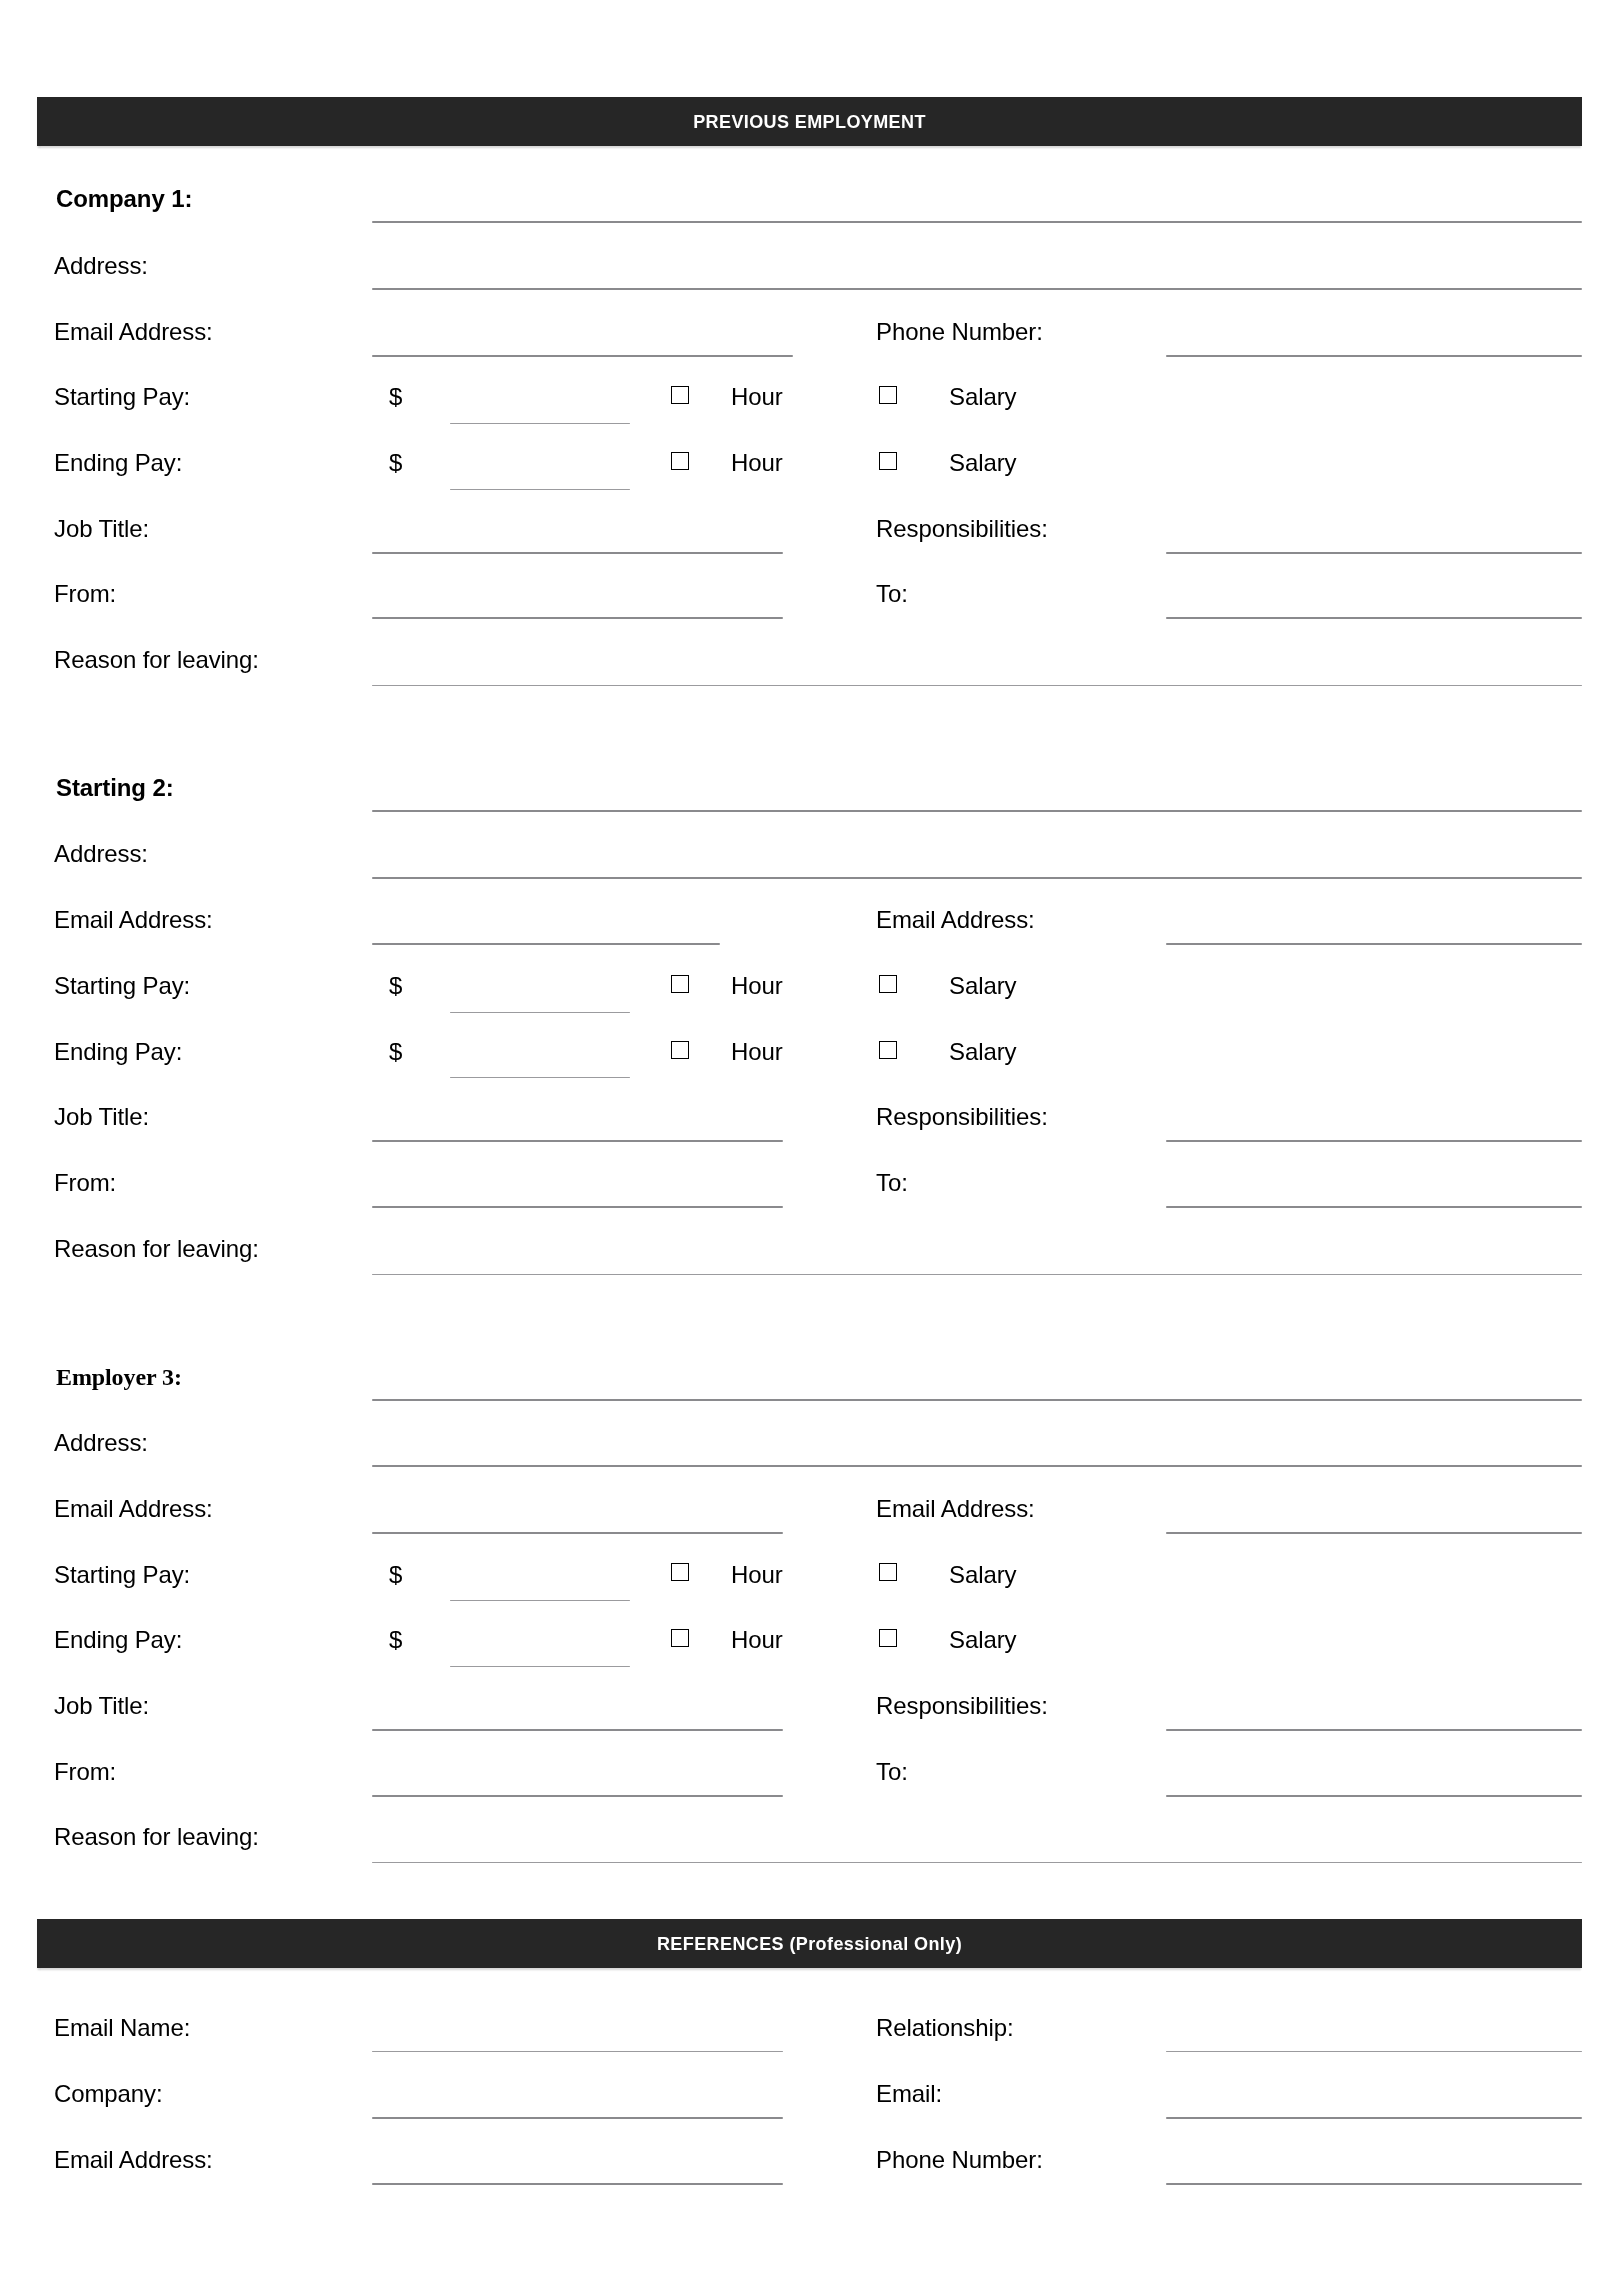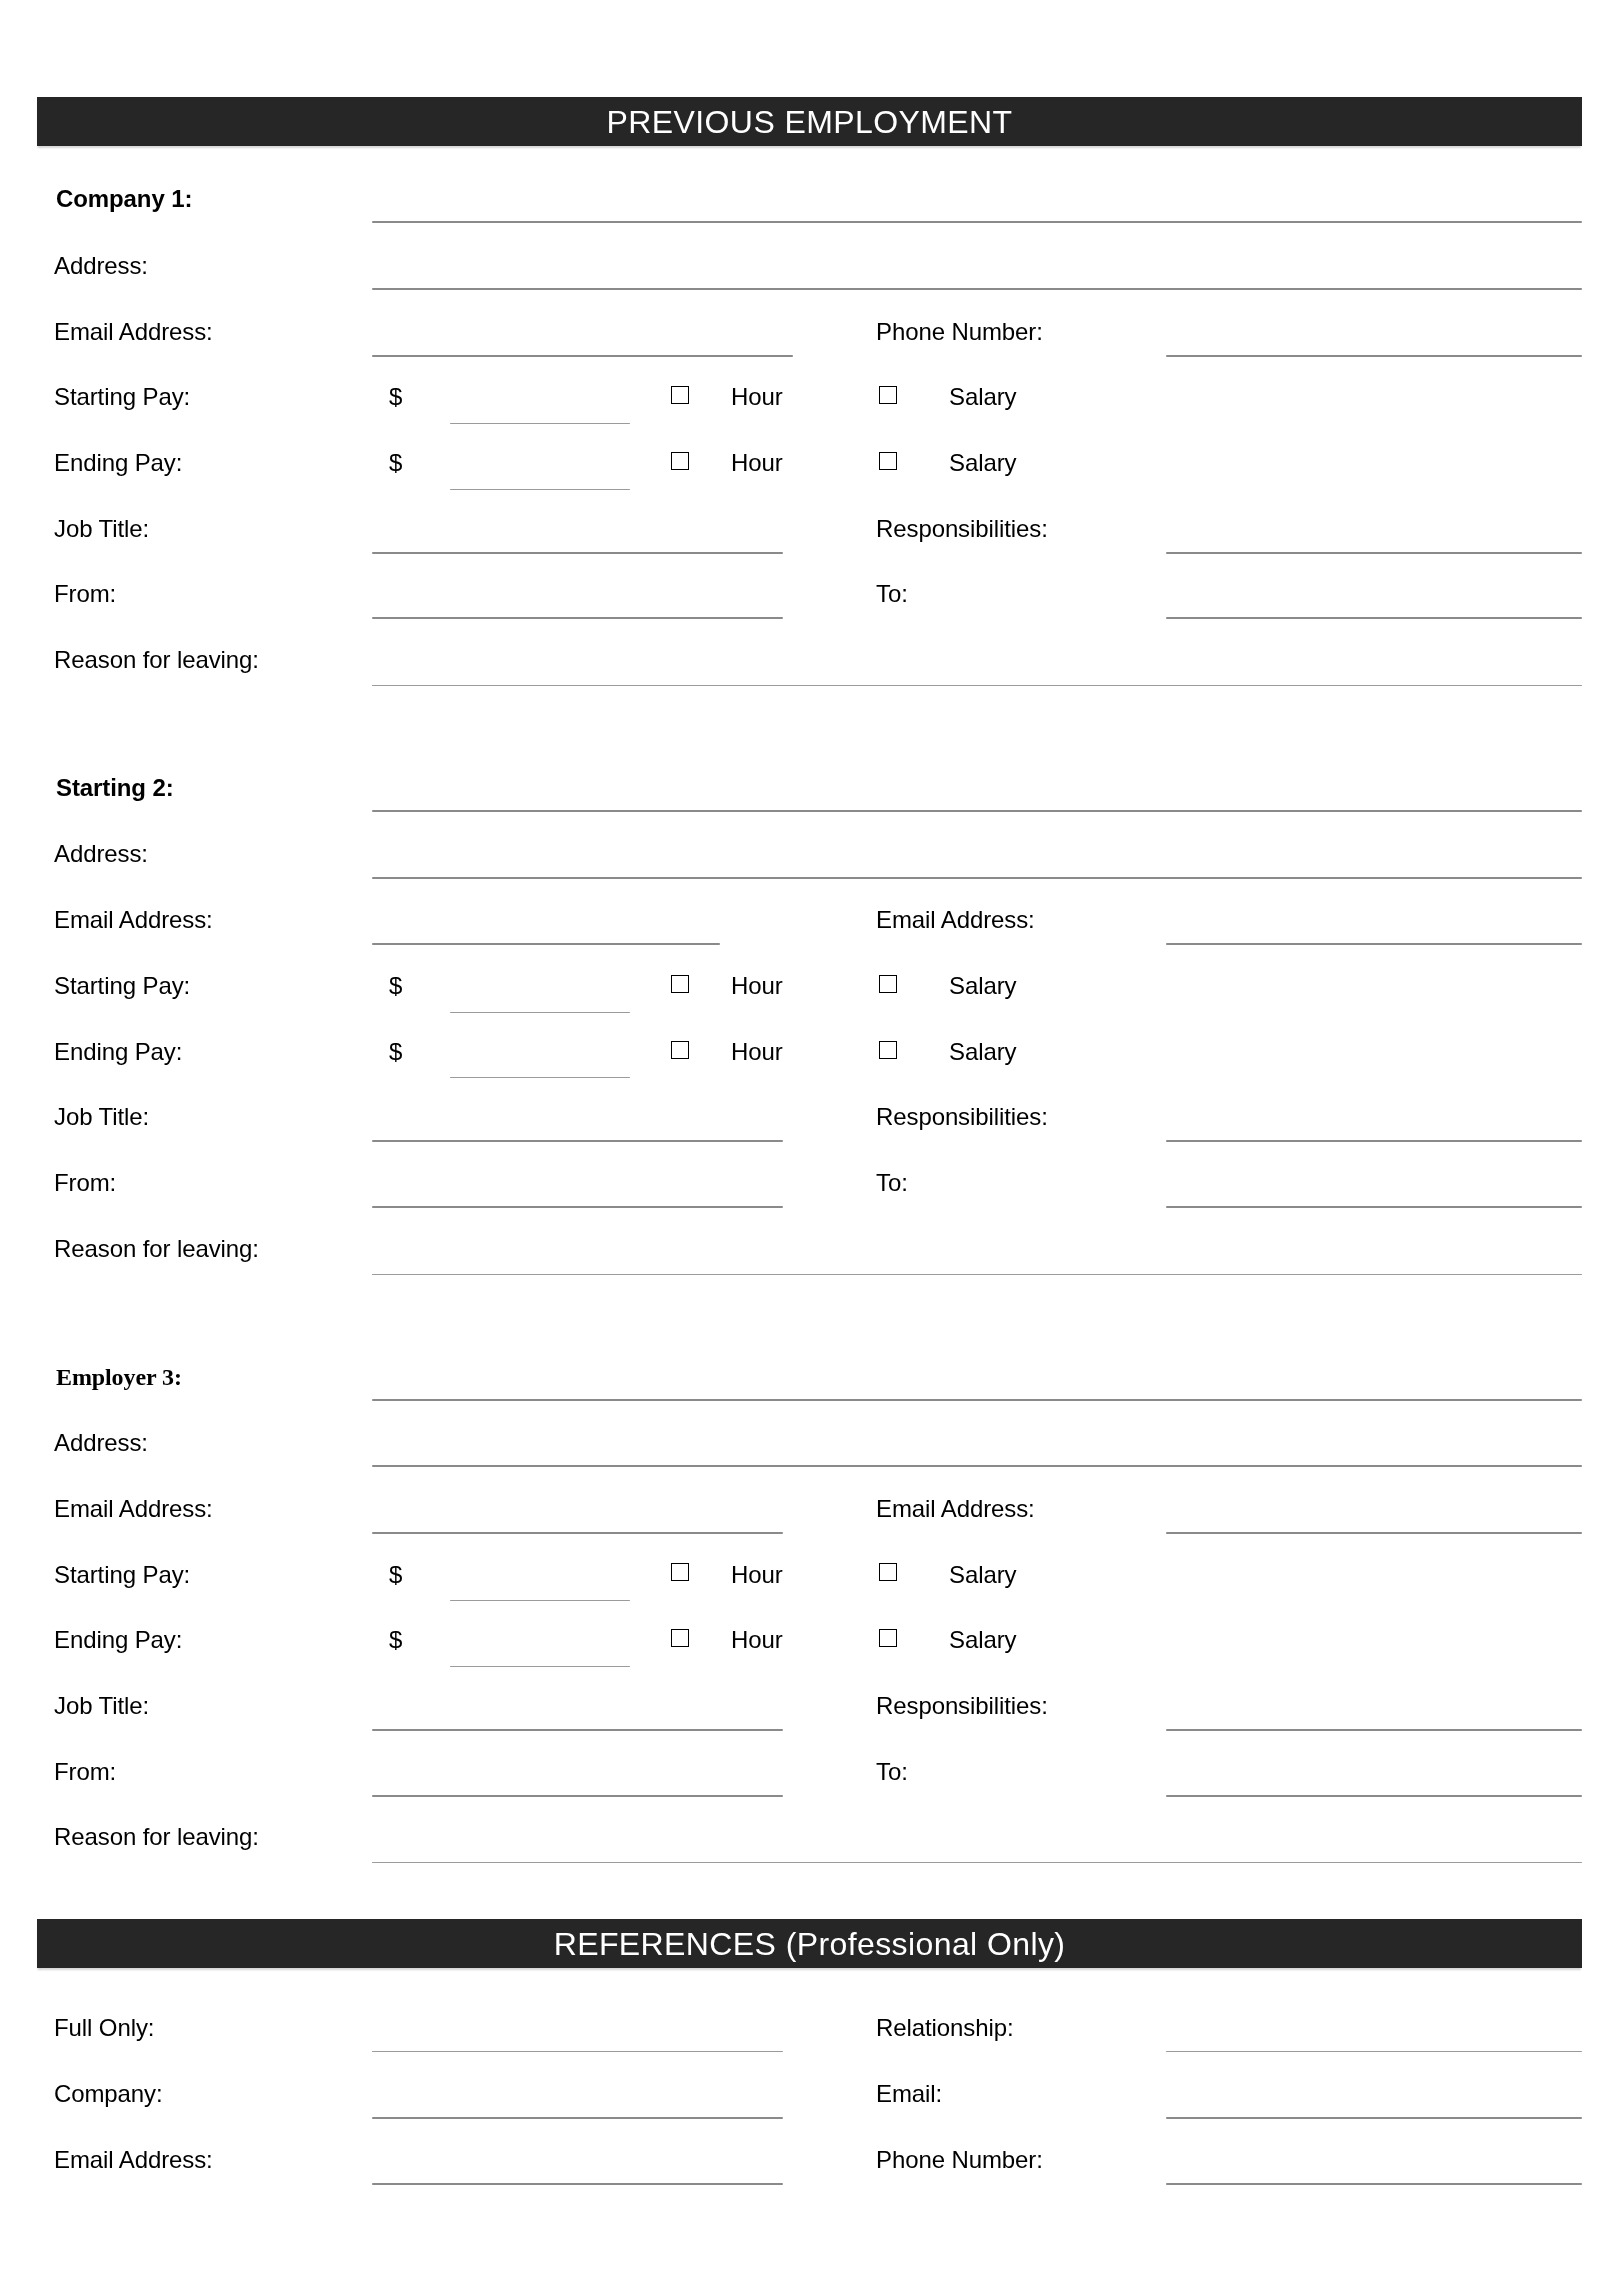--- a/index.html
+++ b/index.html
@@ -34,22 +34,22 @@
     box-shadow: 0 2.7px 1.8px -0.9px rgba(0,0,0,0.18);
   }
   .section-bar .section-title {
     position: absolute;
     left: 0;
     right: 0;
     top: 50%;
     transform: translateY(-50%);
     text-align: center;
     color: #ffffff;
-    font-size: 32px;
-    font-weight: normal;
+    font-size: 18px;
+    font-weight: bold;
     letter-spacing: 0.4px;
     white-space: nowrap;
   }
 
   
   .lbl {
     position: absolute;
     font-size: 24px;
     font-weight: 400;
     line-height: 1;
@@ -211,21 +211,21 @@
   <div class="lbl" style="left:876px; top:1760px;">To:</div>
   <div class="rule" style="left:1166px; top:1795px; width:416px;"></div>
 
   <div class="lbl" style="left:54px; top:1825px;">Reason for leaving:</div>
   <div class="rule thin" style="left:372px; top:1862px; width:1210px;"></div>
 
   <div class="section-bar" style="top:1919px;">
     <div class="section-title">REFERENCES (Professional Only)</div>
   </div>
 
-  <div class="lbl" style="left:54px; top:2016px;">Full Only:</div>
+  <div class="lbl" style="left:54px; top:2016px;">Email Name:</div>
   <div class="rule thin" style="left:372px; top:2051px; width:411px;"></div>
   <div class="lbl" style="left:876px; top:2016px;">Relationship:</div>
   <div class="rule thin" style="left:1166px; top:2051px; width:416px;"></div>
 
   <div class="lbl" style="left:54px; top:2082px;">Company:</div>
   <div class="rule" style="left:372px; top:2117px; width:411px;"></div>
   <div class="lbl" style="left:876px; top:2082px;">Email:</div>
   <div class="rule" style="left:1166px; top:2117px; width:416px;"></div>
 
   <div class="lbl" style="left:54px; top:2148px;">Email Address:</div>

